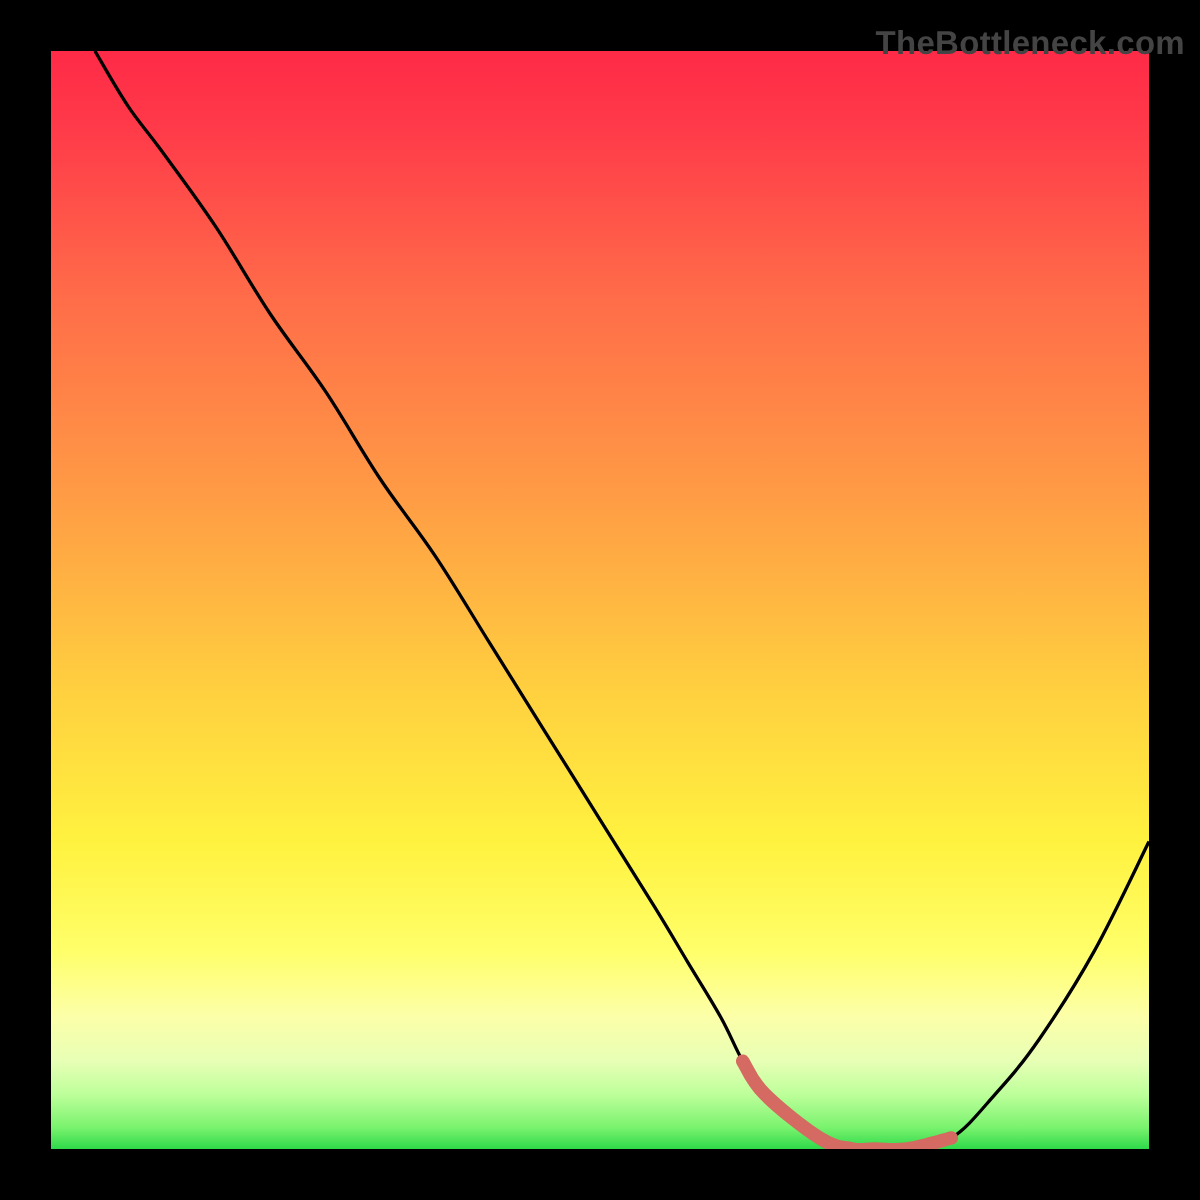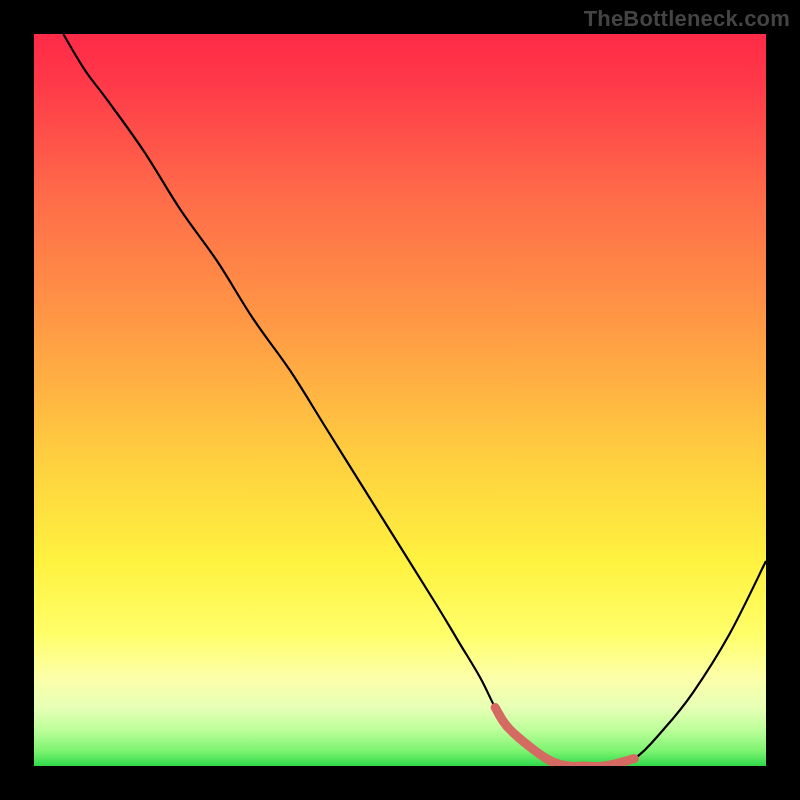--- a/index.html
+++ b/index.html
@@ -11,21 +11,21 @@
     font-family: Arial, Helvetica, sans-serif;
   }
   .wrap {
     position: relative;
     width: 800px;
     height: 800px;
     background: #000;
   }
   .watermark {
     position: absolute;
-    top: 6px;
+    top: 16px;
     right: 10px;
     color: #444;
     font-size: 22px;
     font-weight: 600;
     letter-spacing: 0.2px;
     z-index: 50;
   }
   .plot {
     position: absolute;
     left: 34px;

